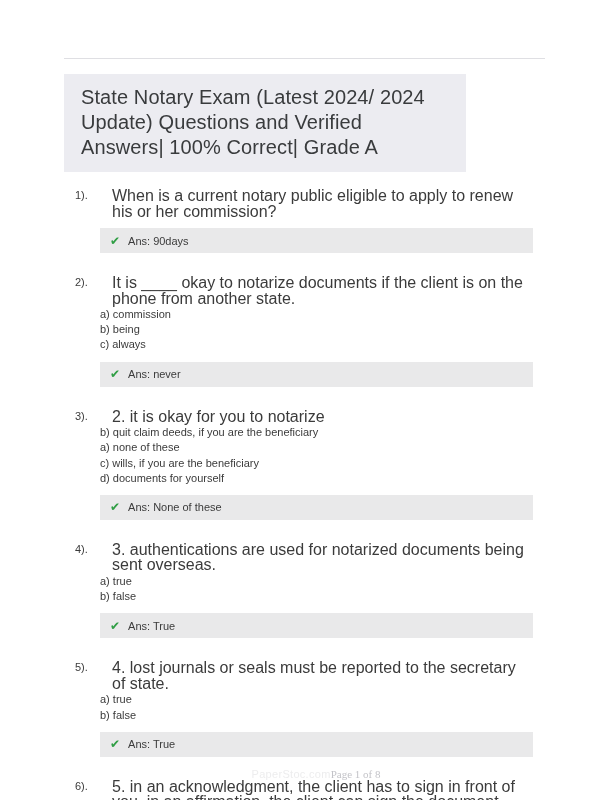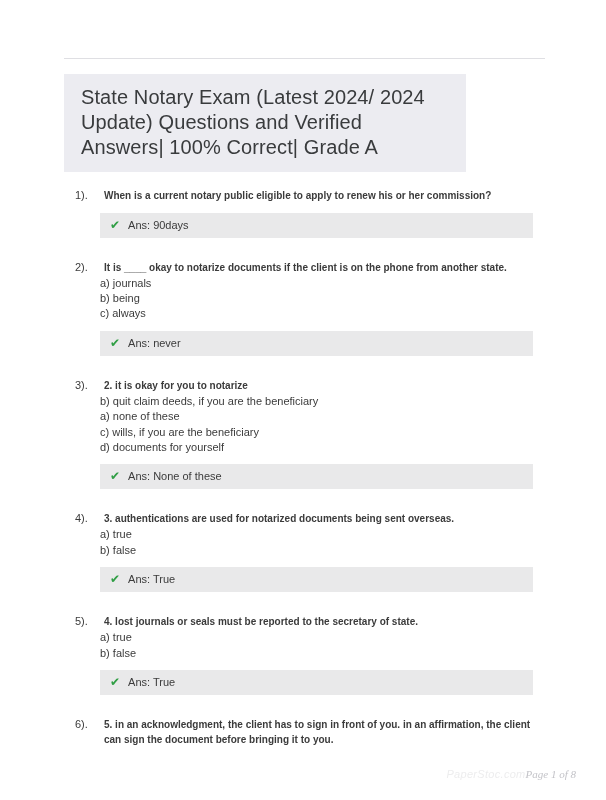--- a/index.html
+++ b/index.html
@@ -29,42 +29,41 @@
   .questions{
     position:absolute;left:75px;top:188px;width:458px;
   }
   .question{display:flex;margin-bottom:22px;}
   .q-num{
     width:25px;flex:0 0 25px;
     font-size:11px;line-height:15px;color:#3b3b3b;
   }
   .q-body{flex:1;min-width:0;}
   .q-text{
-    font-size:10px;line-height:15.5px;color:#3b3b3b;
-    margin:0 0 1px 4px;
-    font-weight:bold;
+    font-size:16px;line-height:15.5px;color:#3b3b3b;
+    margin:0 0 1px 12px;
   }
   .q-option{
     font-size:11px;line-height:15.2px;color:#3b3b3b;
   }
   .q-answer{
     margin-top:9px;height:25px;
     background:#e9e9ea;
     display:flex;align-items:center;
     padding:0 10px;
     font-size:11px;color:#3b3b3b;
   }
   .check-icon{
     color:#2f9e44;font-size:12px;margin-right:8px;line-height:1;
     font-family:"DejaVu Sans",sans-serif;
   }
 
   .footer{
     position:absolute;left:56px;right:30px;bottom:20px;
-    display:flex;justify-content:flex-end;align-items:baseline;font-style:italic;
+    display:flex;justify-content:center;align-items:baseline;
   }
   .watermark{
     font-size:11px;color:#ededee;letter-spacing:0.3px;
   }
   .page-label{
     font-family:"Liberation Serif","DejaVu Serif",serif;
     font-size:11px;color:#c3c3c8;
   }
 </style>
 </head>
@@ -86,21 +85,21 @@
         <span class="answer-text">Ans: 90days</span>
       </div>
     </div>
   </div>
 
   <div class="question">
     <div class="q-num">2).</div>
     <div class="q-body">
       <div class="q-text">It is ____ okay to notarize documents if the client is on the phone from another state.</div>
       <div class="q-options">
-            <div class="q-option">a) journals</div>
+            <div class="q-option">a) commission</div>
             <div class="q-option">b) being</div>
             <div class="q-option">c) always</div>
           </div>
       <div class="q-answer">
         <span class="check-icon">✔</span>
         <span class="answer-text">Ans: never</span>
       </div>
     </div>
   </div>
 

